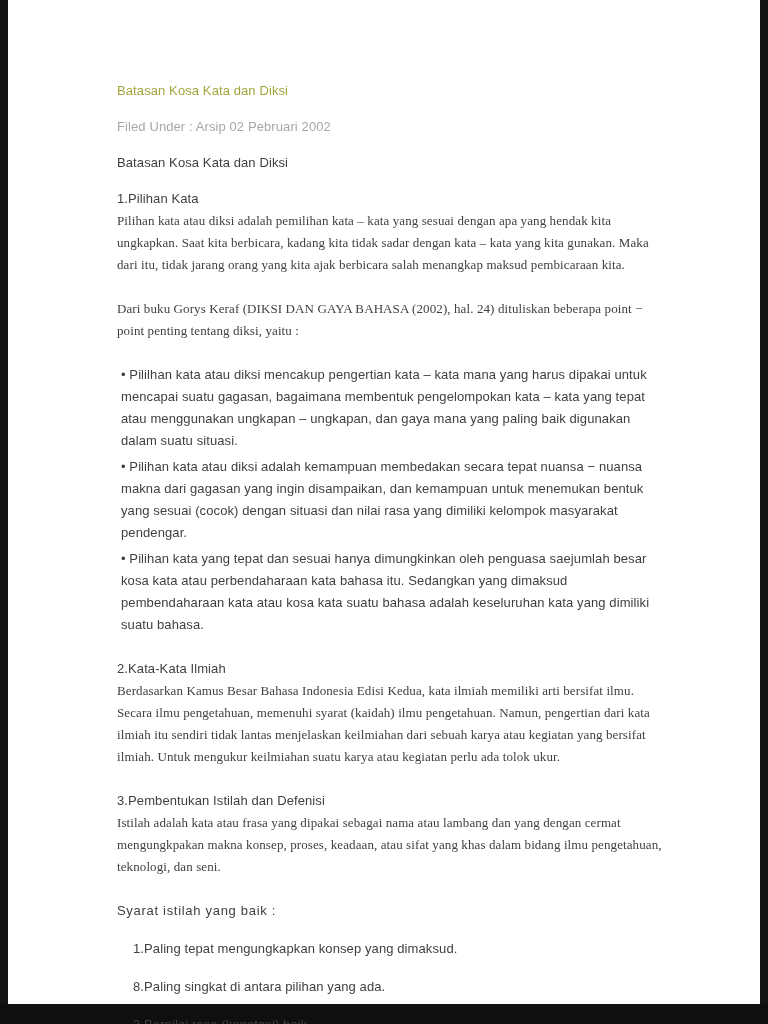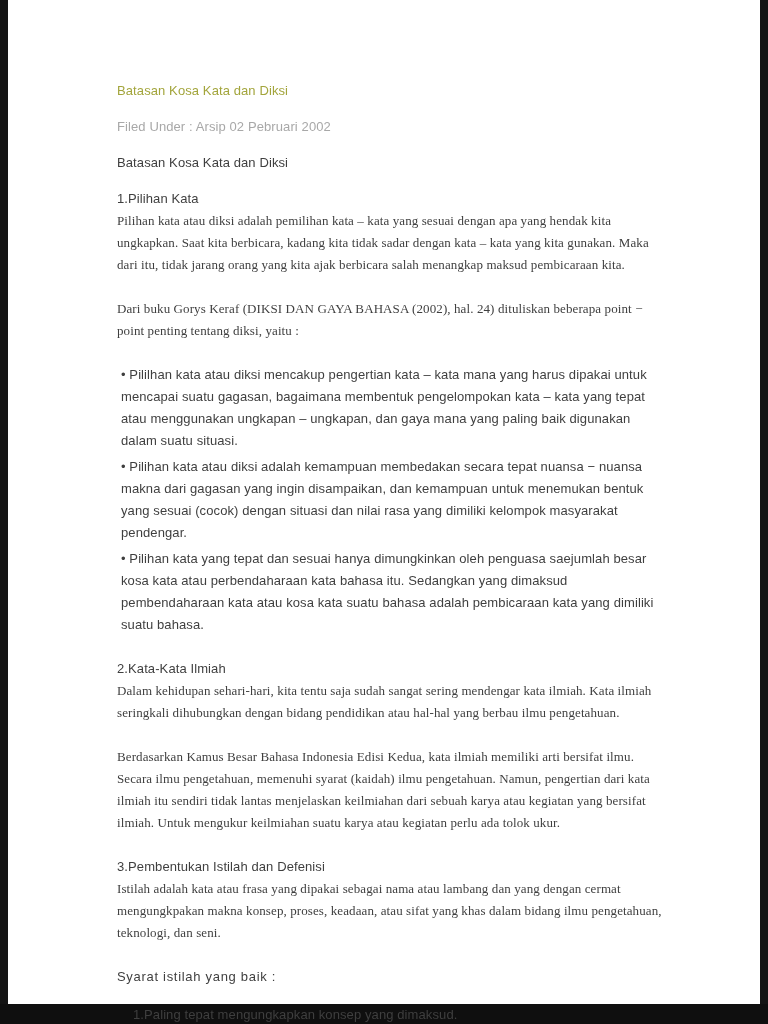--- a/index.html
+++ b/index.html
@@ -95,25 +95,24 @@
     <p class="doc-title">Batasan Kosa Kata dan Diksi</p>
 
     <p class="heading">1.Pilihan Kata</p>
     <p class="block">Pilihan kata atau diksi adalah pemilihan kata – kata yang sesuai dengan apa yang hendak kita ungkapkan. Saat kita berbicara, kadang kita tidak sadar dengan kata – kata yang kita gunakan. Maka dari itu, tidak jarang orang yang kita ajak berbicara salah menangkap maksud pembicaraan kita.</p>
 
     <p class="block">Dari buku Gorys Keraf (DIKSI DAN GAYA BAHASA (2002), hal. 24) dituliskan beberapa point − point penting tentang diksi, yaitu :</p>
 
     <div class="bullets">
       <p>• Pililhan kata atau diksi mencakup pengertian kata – kata mana yang harus dipakai untuk mencapai suatu gagasan, bagaimana membentuk pengelompokan kata – kata yang tepat atau menggunakan ungkapan – ungkapan, dan gaya mana yang paling baik digunakan dalam suatu situasi.</p>
       <p>• Pilihan kata atau diksi adalah kemampuan membedakan secara tepat nuansa − nuansa makna dari gagasan yang ingin disampaikan, dan kemampuan untuk menemukan bentuk yang sesuai (cocok) dengan situasi dan nilai rasa yang dimiliki kelompok masyarakat pendengar.</p>
-      <p>• Pilihan kata yang tepat dan sesuai hanya dimungkinkan oleh penguasa saejumlah besar kosa kata atau perbendaharaan kata bahasa itu. Sedangkan yang dimaksud pembendaharaan kata atau kosa kata suatu bahasa adalah pembicaraan kata yang dimiliki suatu bahasa.</p>
+      <p>• Pilihan kata yang tepat dan sesuai hanya dimungkinkan oleh penguasa saejumlah besar kosa kata atau perbendaharaan kata bahasa itu. Sedangkan yang dimaksud pembendaharaan kata atau kosa kata suatu bahasa adalah keseluruhan kata yang dimiliki suatu bahasa.</p>
     </div>
 
     <p class="heading">2.Kata-Kata Ilmiah</p>
-    <p class="block">Dalam kehidupan sehari-hari, kita tentu saja sudah sangat sering mendengar kata ilmiah. Kata ilmiah seringkali dihubungkan dengan bidang pendidikan atau hal-hal yang berbau ilmu pengetahuan.</p>
 
     <p class="block">Berdasarkan Kamus Besar Bahasa Indonesia Edisi Kedua, kata ilmiah memiliki arti bersifat ilmu. Secara ilmu pengetahuan, memenuhi syarat (kaidah) ilmu pengetahuan. Namun, pengertian dari kata ilmiah itu sendiri tidak lantas menjelaskan keilmiahan dari sebuah karya atau kegiatan yang bersifat ilmiah. Untuk mengukur keilmiahan suatu karya atau kegiatan perlu ada tolok ukur.</p>
 
     <p class="heading">3.Pembentukan Istilah dan Defenisi</p>
     <p class="block">Istilah adalah kata atau frasa yang dipakai sebagai nama atau lambang dan yang dengan cermat mengungkpakan makna konsep, proses, keadaan, atau sifat yang khas dalam bidang ilmu pengetahuan, teknologi, dan seni.</p>
 
     <p class="subhead">Syarat istilah yang baik :</p>
     <div class="list">
       <p>1.Paling tepat mengungkapkan konsep yang dimaksud.</p>
       <p>8.Paling singkat di antara pilihan yang ada.</p>

